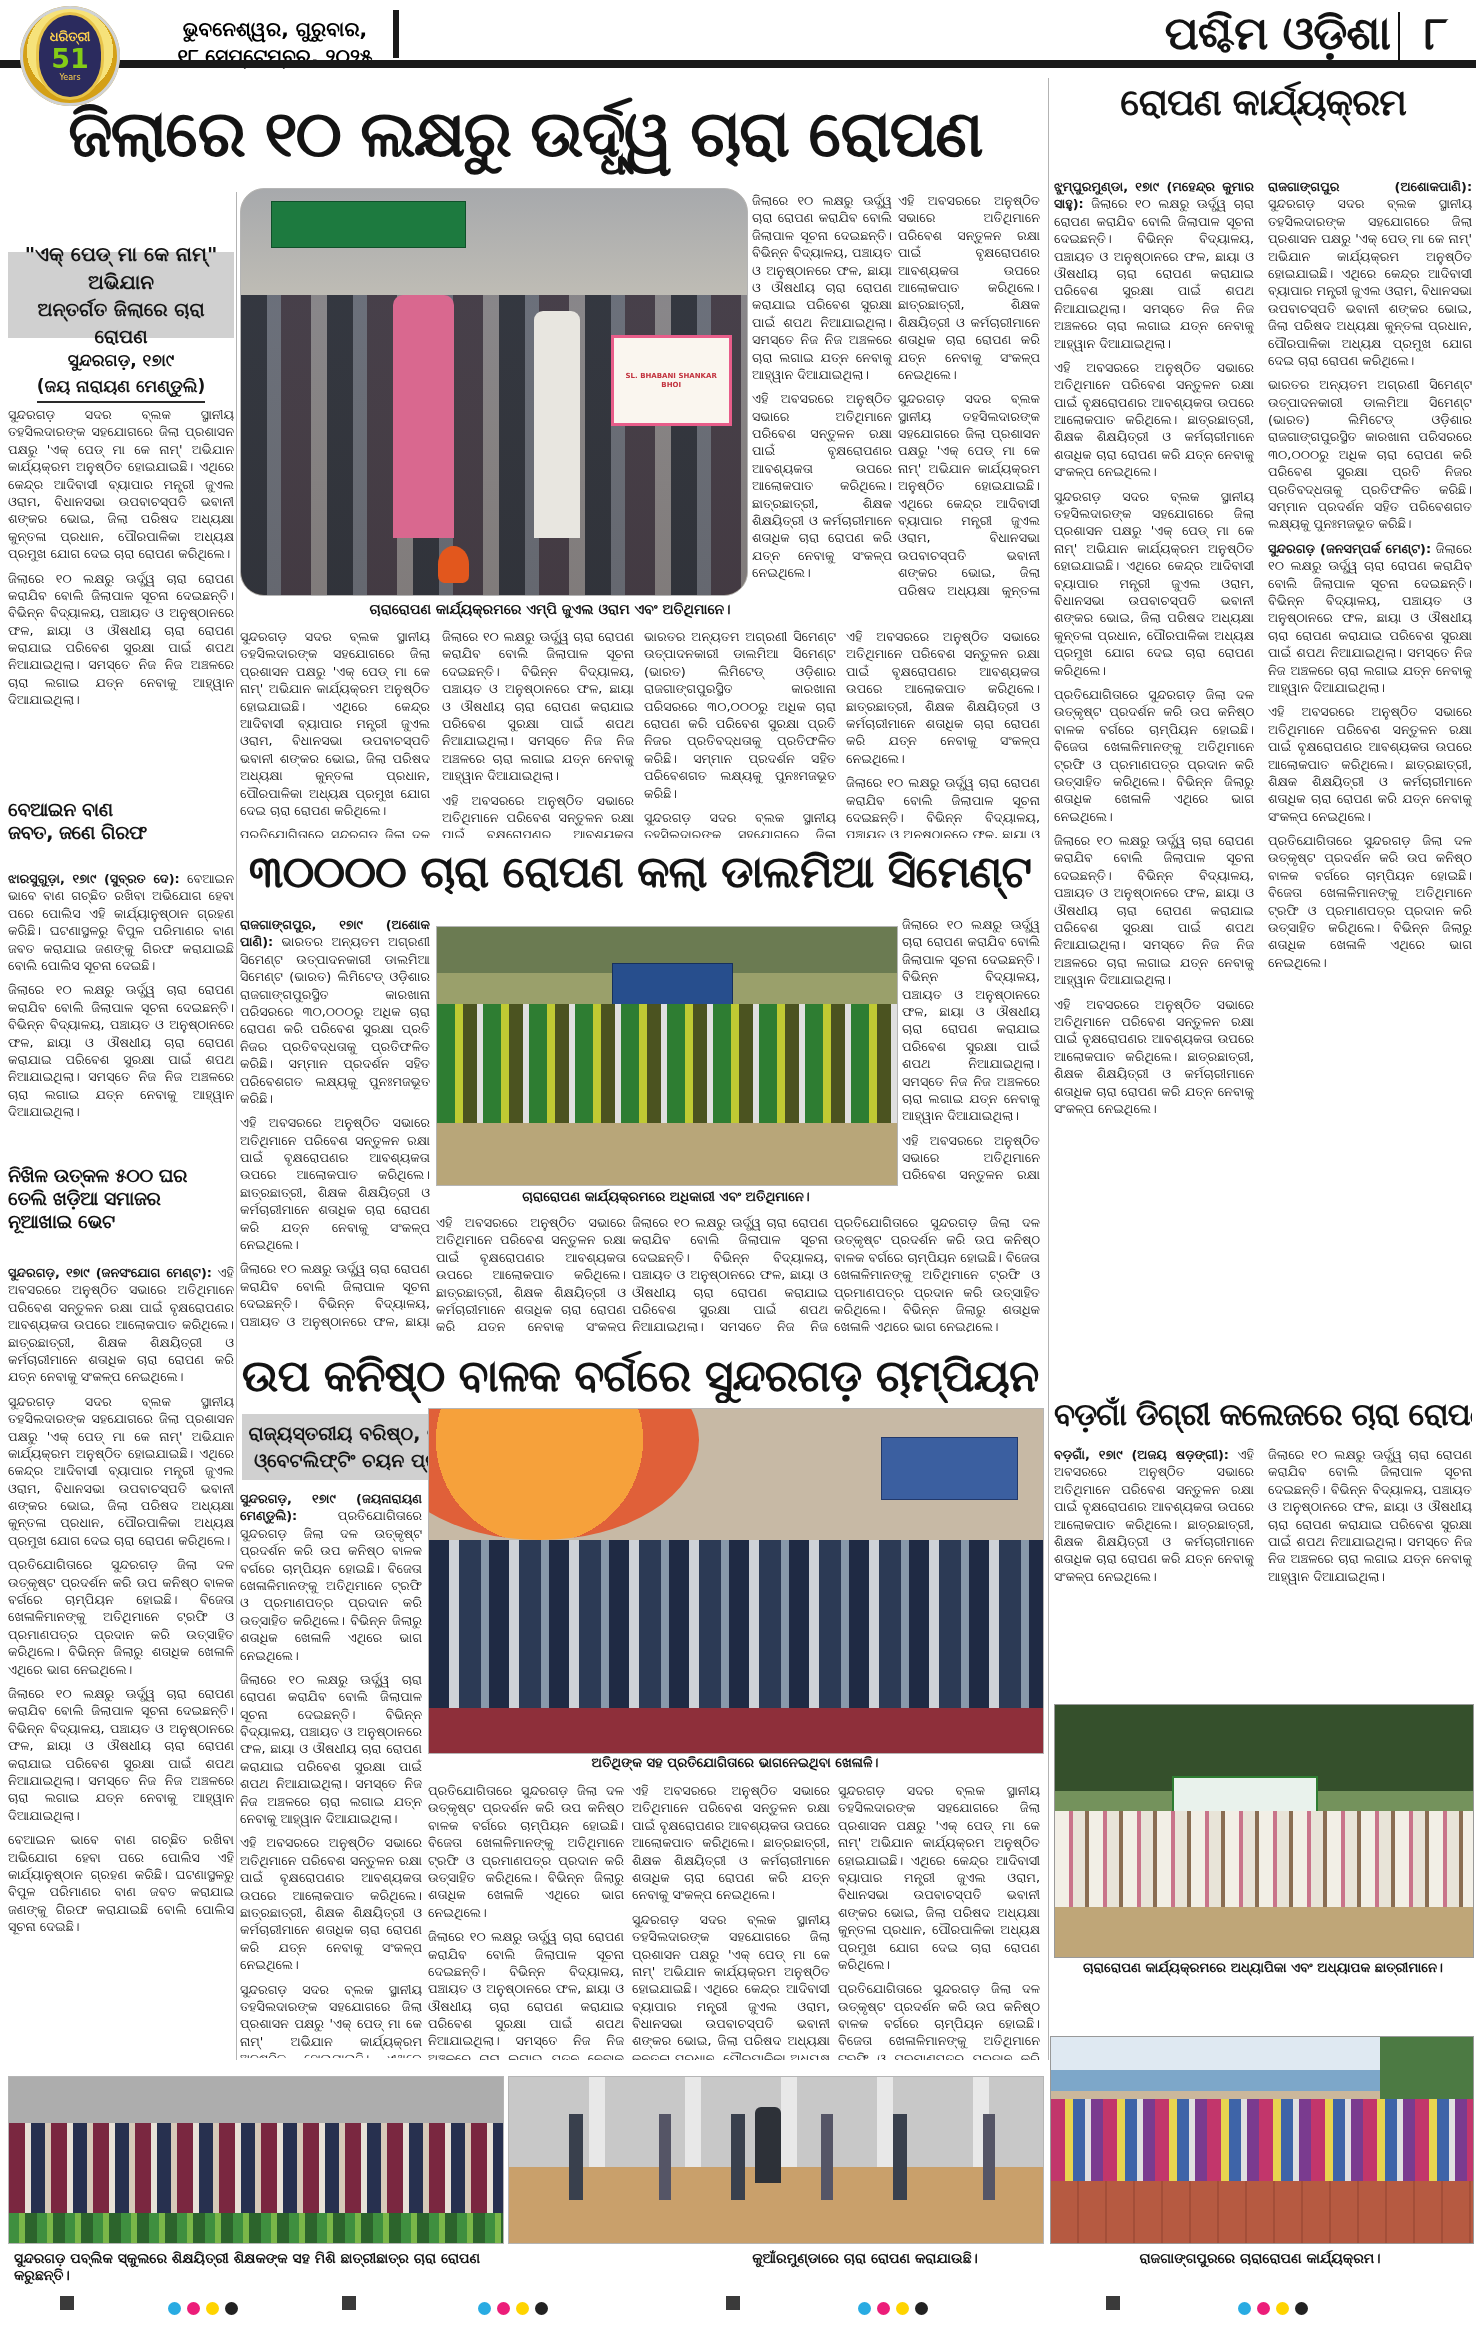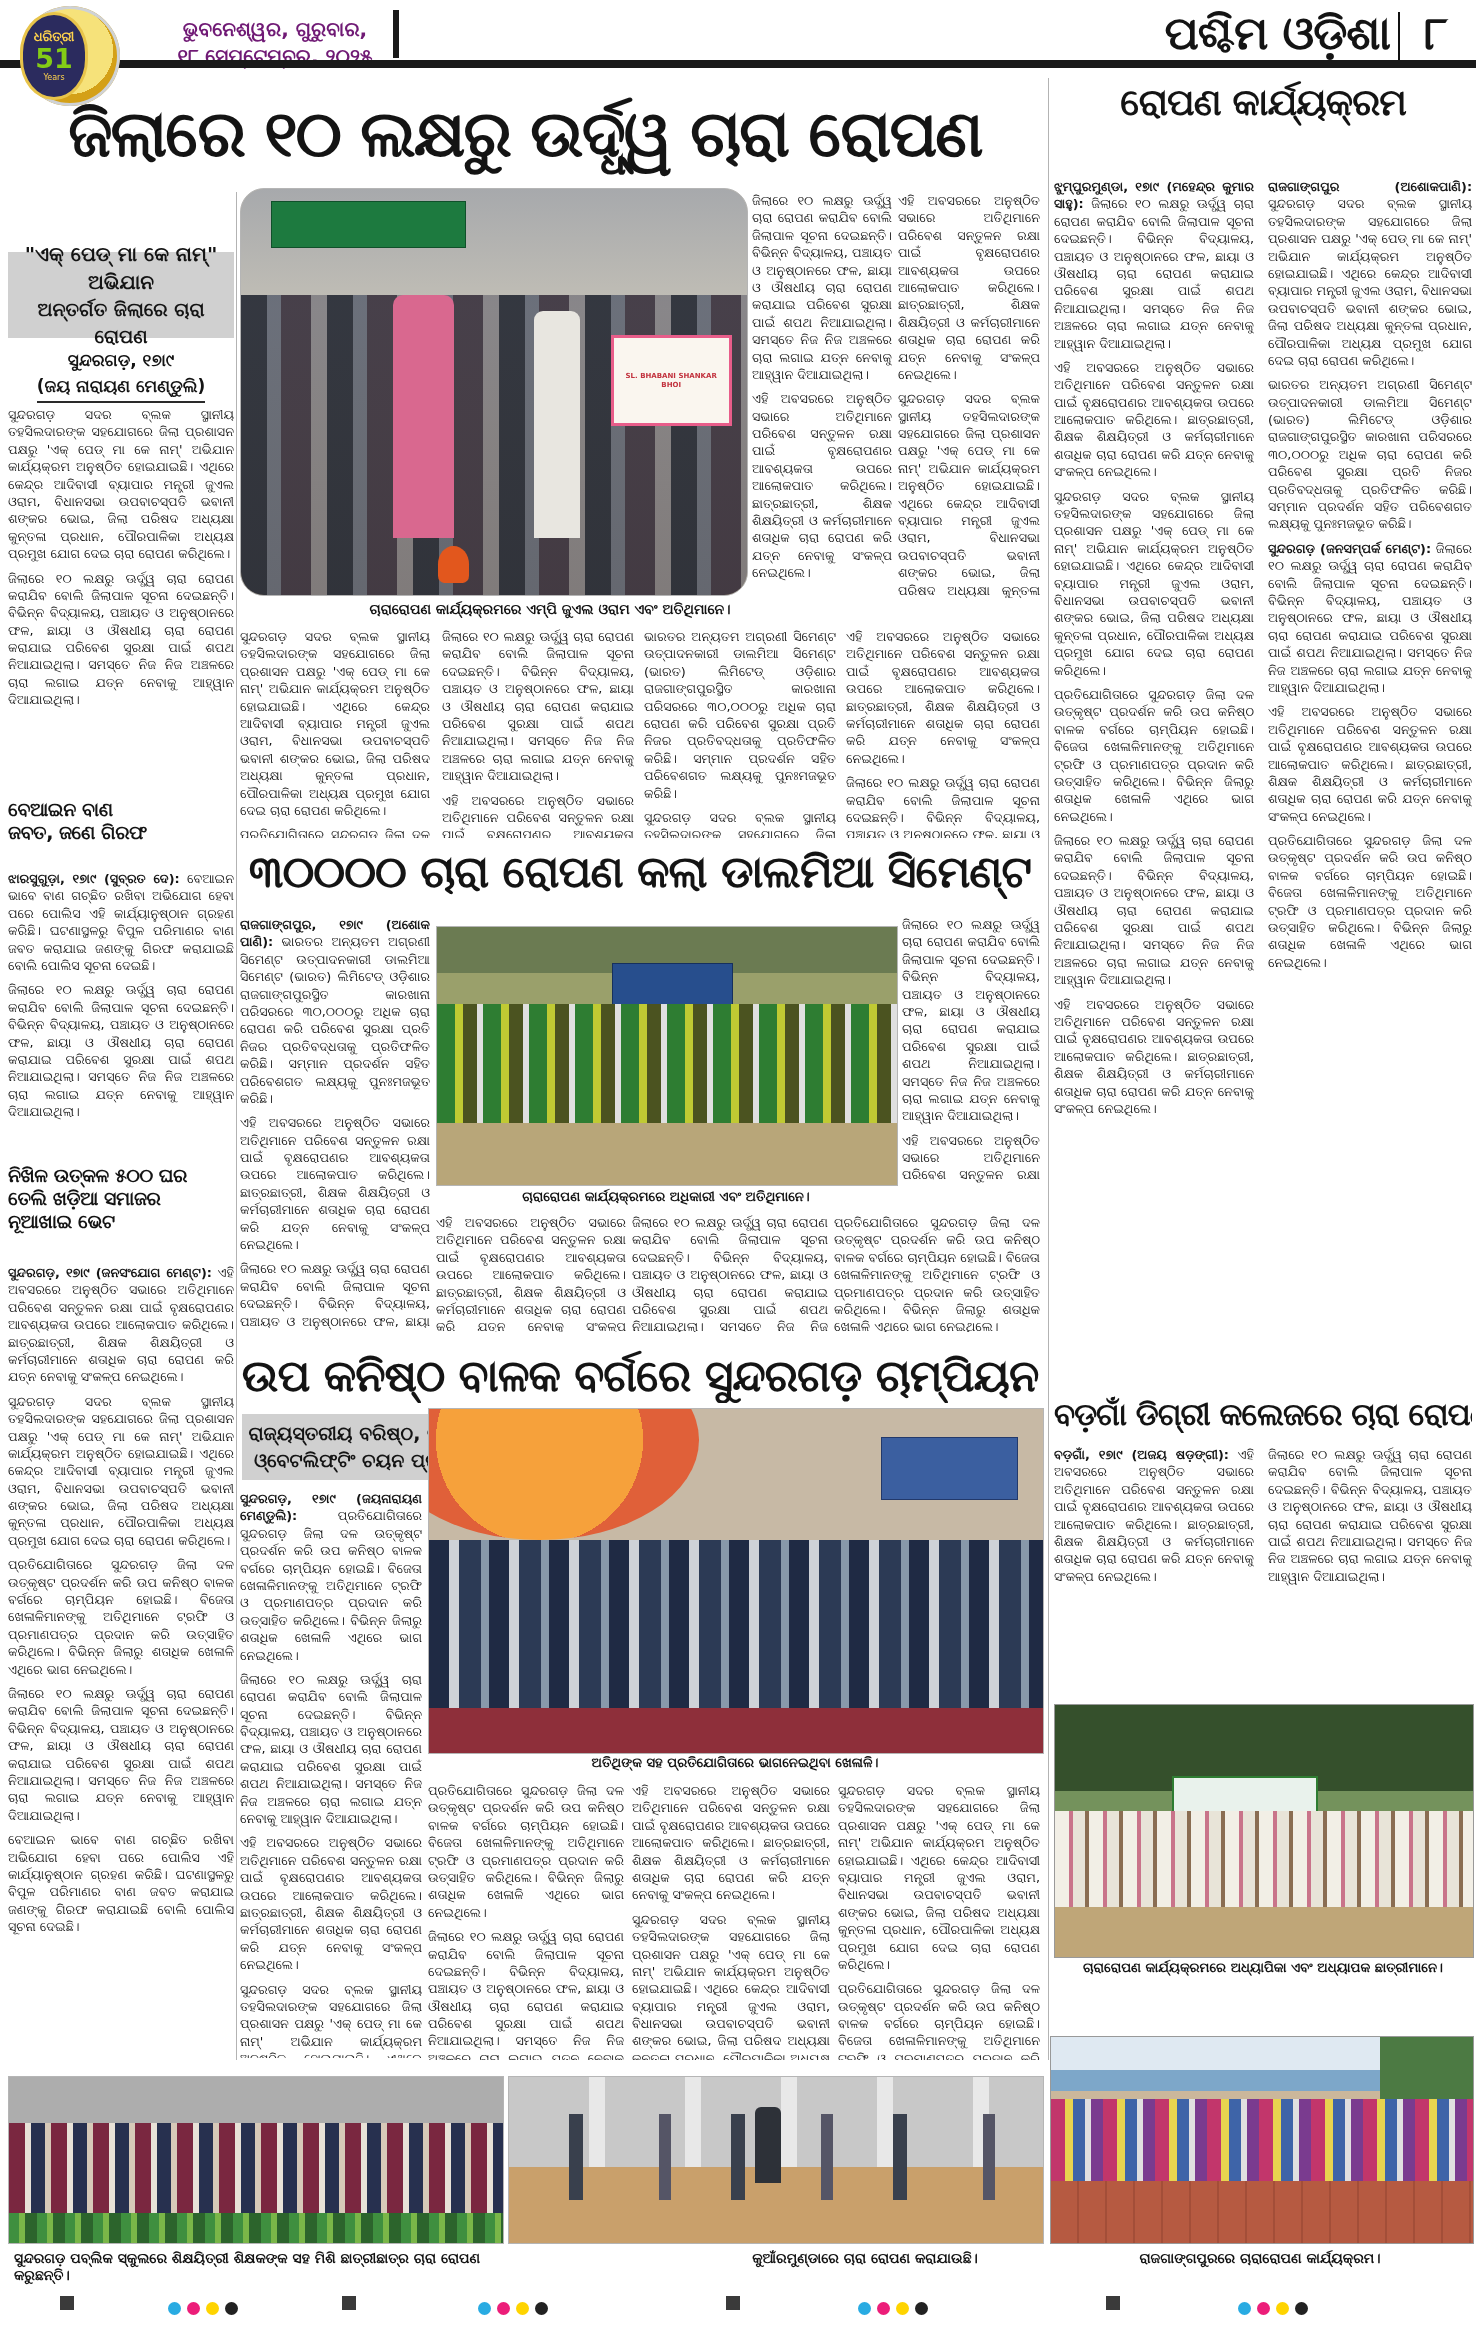--- a/index.html
+++ b/index.html
@@ -2,27 +2,27 @@
 <html><head>
 <meta charset="utf-8">
 <style>
   html,body{margin:0;padding:0;background:#e9e9e9;}
   .page{position:relative;width:1476px;height:2339px;background:#ffffff;margin:0 auto;
         font-family:"DejaVu Sans","Liberation Sans",sans-serif;color:#141414;overflow:hidden;}
   .abs{position:absolute;}
   
   .badge{width:100px;height:100px;border-radius:50%;
          background:radial-gradient(circle at 50% 45%, #f6e27a 0 58%, #d4a017 58% 78%, #b9bcc0 78% 100%);
-         box-shadow:0 0 0 3px #cfd2d6 inset;display:flex;align-items:center;justify-content:flex-start;z-index:5;}
+         box-shadow:0 0 0 3px #cfd2d6 inset;display:flex;align-items:center;justify-content:center;z-index:5;}
   .badge-oval{width:62px;height:82px;border-radius:50%/46%;background:#2b2b5e;border:3px solid #e8c44a;
               display:flex;flex-direction:column;align-items:center;justify-content:center;line-height:1;}
   .badge-title{color:#ffd34d;font-size:13px;font-weight:bold;}
   .badge-num{color:#84cc16;font-size:27px;font-weight:bold;margin-top:2px;}
   .badge-years{color:#ffd34d;font-size:8px;margin-top:2px;}
-  .mast-date{font-size:20px;font-weight:bold;text-align:center;line-height:1.35;color:#701a75;}
+  .mast-date{font-size:20px;font-weight:bold;text-align:center;line-height:1.35;color:#000000;}
   .mast-sec{font-size:46px;font-weight:bold;text-align:right;letter-spacing:-1px;white-space:nowrap;}
   .mast-pg{font-size:46px;font-weight:bold;text-align:center;}
   .blackbar{background:#1a1a1a;}
   .vrule{background:#b3b3b3;width:1px;}
   
   .h-main{font-size:64px;font-weight:bold;text-align:center;letter-spacing:-2px;white-space:nowrap;overflow:hidden;line-height:1.25;}
   .h-xl{font-size:44px;font-weight:bold;text-align:center;letter-spacing:-1px;white-space:nowrap;overflow:hidden;line-height:1.25;}
   .h-r{font-size:37px;font-weight:bold;text-align:center;line-height:1.22;letter-spacing:-1px;}
   .h-r2{font-size:31px;font-weight:bold;text-align:center;line-height:1.2;letter-spacing:-1px;white-space:nowrap;overflow:hidden;}
   .h-sub{font-size:19px;font-weight:bold;line-height:1.22;letter-spacing:-0.5px;}

